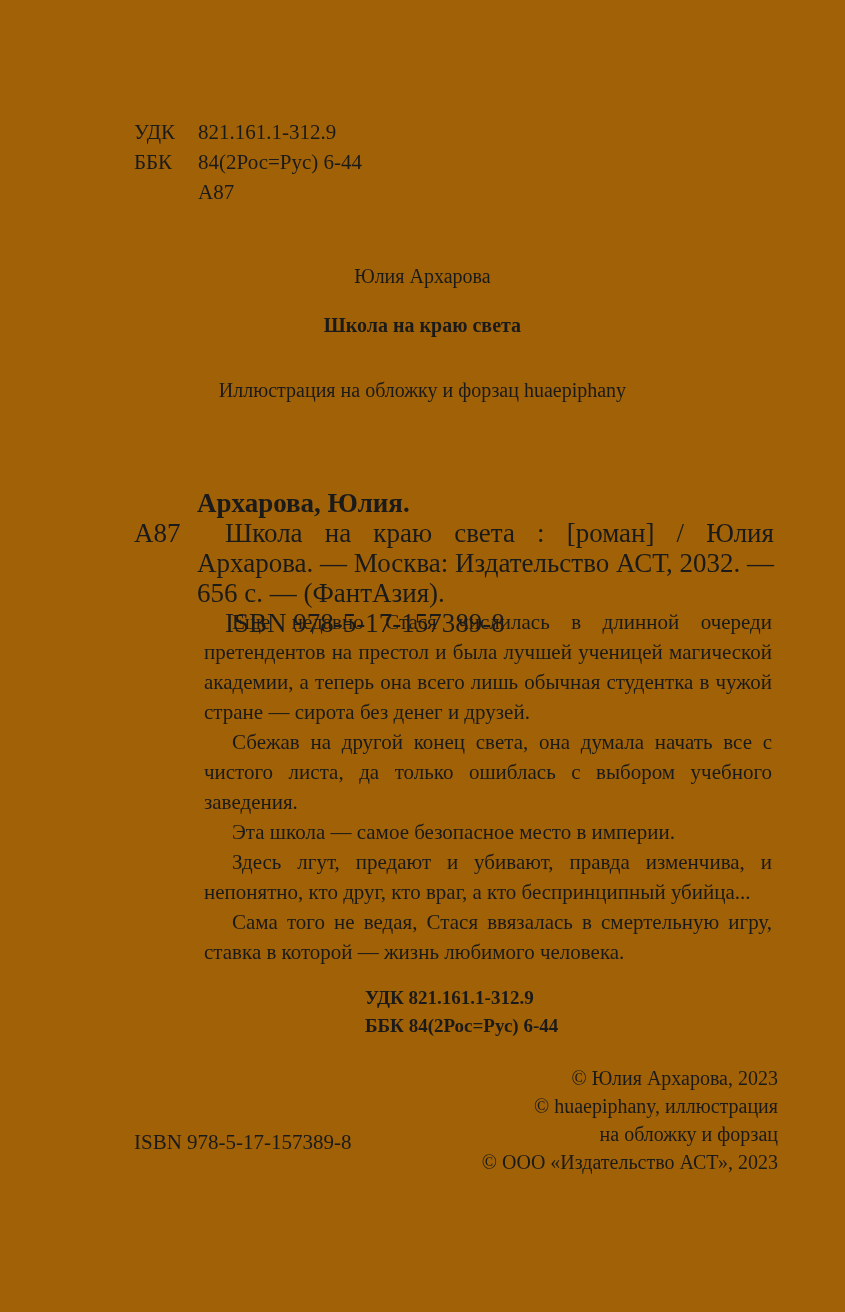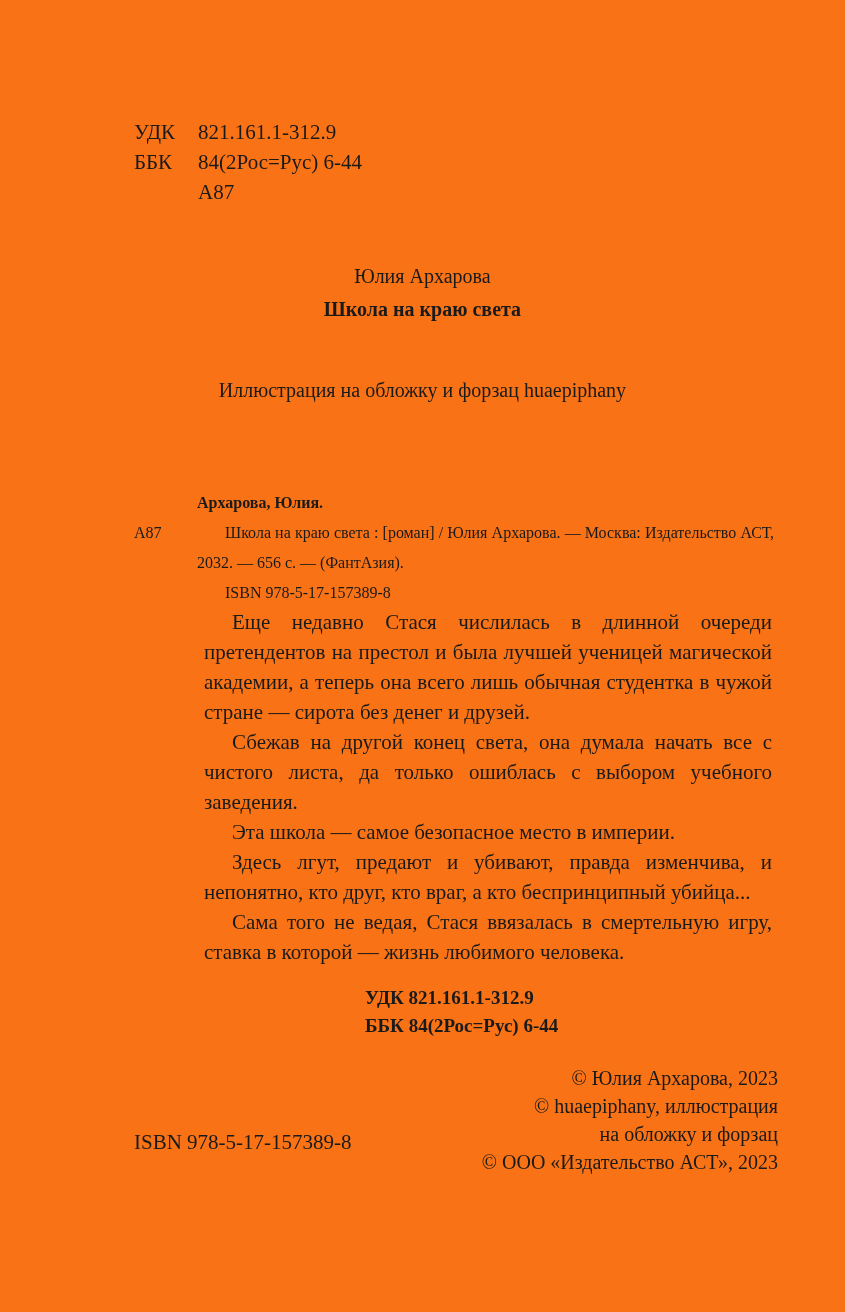--- a/index.html
+++ b/index.html
@@ -10,21 +10,21 @@
 
   body {
     font-family: "Liberation Serif", "DejaVu Serif", serif;
     color: #1a1a1a;
   }
 
   .page {
     position: relative;
     width: 845px;
     height: 1312px;
-    background: #f97316;
+    background: #a16207;
     overflow: hidden;
     box-sizing: border-box;
   }
 
   
   .codes {
     position: absolute;
     left: 134px;
     top: 117px;
     font-size: 21px;
@@ -53,21 +53,21 @@
     text-align: center;
   }
   .title-author {
     font-size: 20px;
     line-height: 29px;
   }
   .title-name {
     font-size: 20px;
     line-height: 29px;
     font-weight: bold;
-    margin-top: 4px;
+    margin-top: 20px;
   }
 
   
   .credits-block {
     position: absolute;
     left: 0;
     top: 376px;
     width: 845px;
     text-align: center;
     font-size: 20px;
@@ -76,21 +76,21 @@
   .credits-line em {
     font-style: italic;
   }
 
   
   .biblio {
     position: absolute;
     left: 134px;
     top: 488px;
     width: 640px;
-    font-size: 16px;
+    font-size: 27px;
     line-height: 30px;
   }
   .biblio-author {
     font-weight: bold;
     margin-left: 63px;
   }
   .biblio-body {
     position: relative;
   }
   .biblio-marker {

